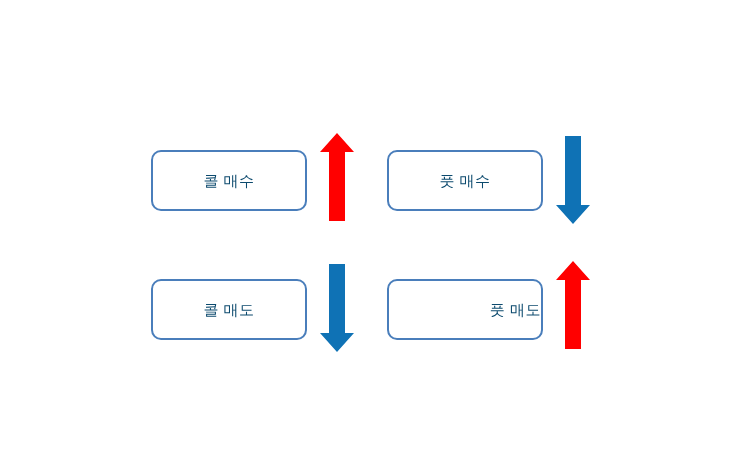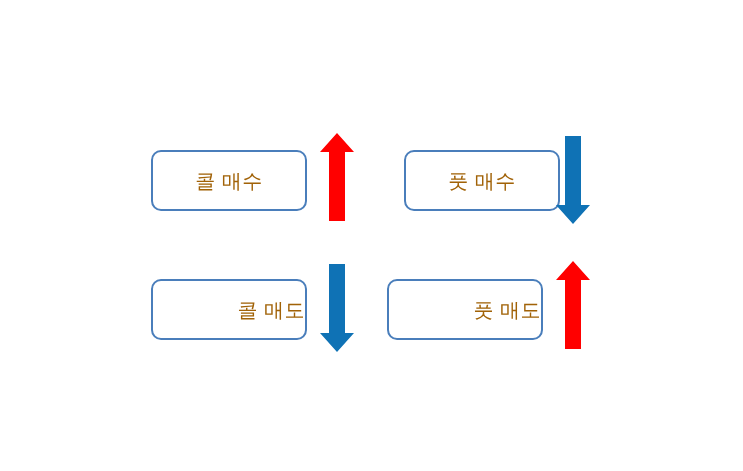--- a/index.html
+++ b/index.html
@@ -26,42 +26,42 @@
     height: 61px;
     box-sizing: border-box;
     background: #ffffff;
     border: 2px solid #4A7EBB;
     border-radius: 10px;
     display: flex;
     align-items: center;
     justify-content: center;
   }
   .opt-label {
-    font-size: 20px;
+    font-size: 15px;
     line-height: 1;
-    color: #a16207;
+    color: #0c4a6e;
     letter-spacing: 0.5px;
     white-space: nowrap;
   }
 
   .arrow {
     position: absolute;
     width: 34px;
     height: 88px;
   }
   .arrow svg {
     display: block;
     width: 100%;
     height: 100%;
   }
 
   
   .box-r1c1 { left: 151px; top: 150px; }
-  .box-r1c2 { left: 404px; top: 150px; justify-content: center; }
-  .box-r2c1 { left: 151px; top: 279px; justify-content: flex-end; }
+  .box-r1c2 { left: 387px; top: 150px; justify-content: center; }
+  .box-r2c1 { left: 151px; top: 279px; }
   .box-r2c2 { left: 387px; top: 279px; justify-content: flex-end; }
 
   .arr-r1c1 { left: 320px; top: 133px; }
   .arr-r1c2 { left: 556px; top: 136px; }
   .arr-r2c1 { left: 320px; top: 264px; }
   .arr-r2c2 { left: 556px; top: 261px; }
 </style>
 </head>
 <body>
 

